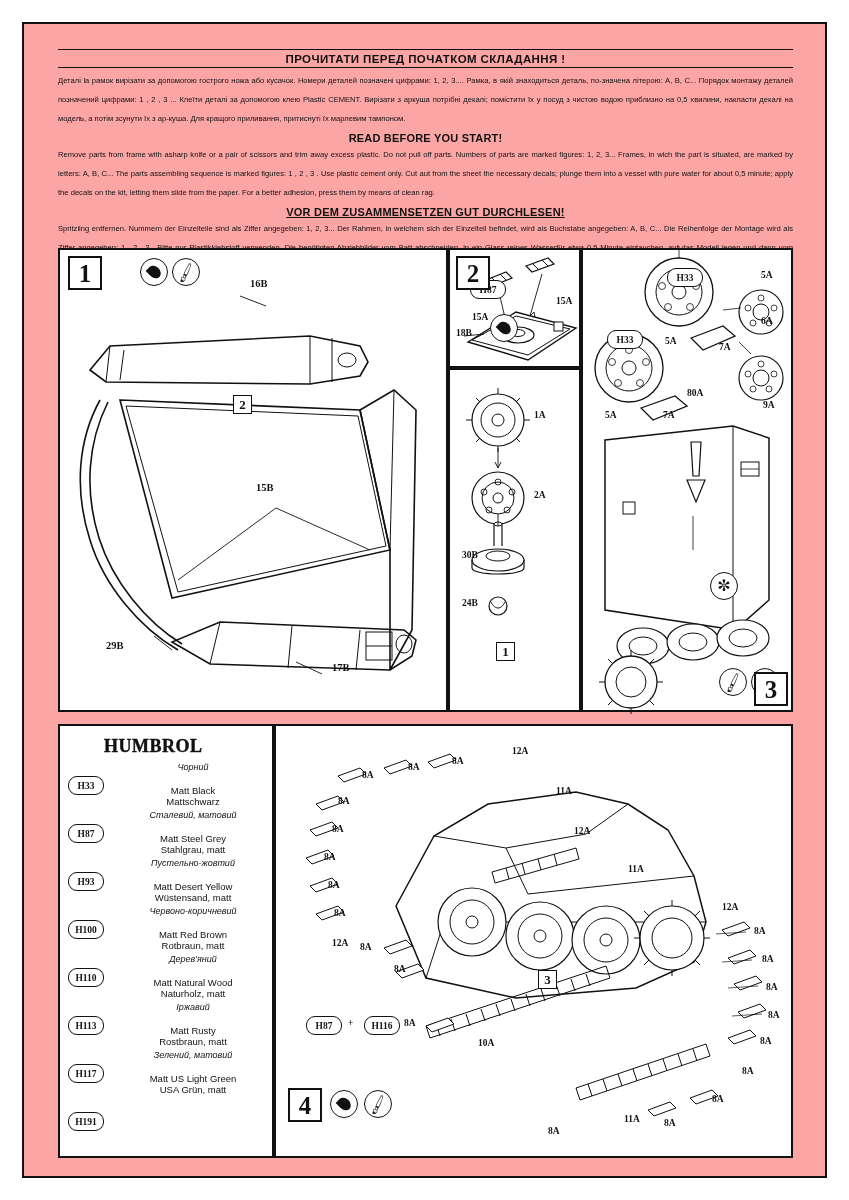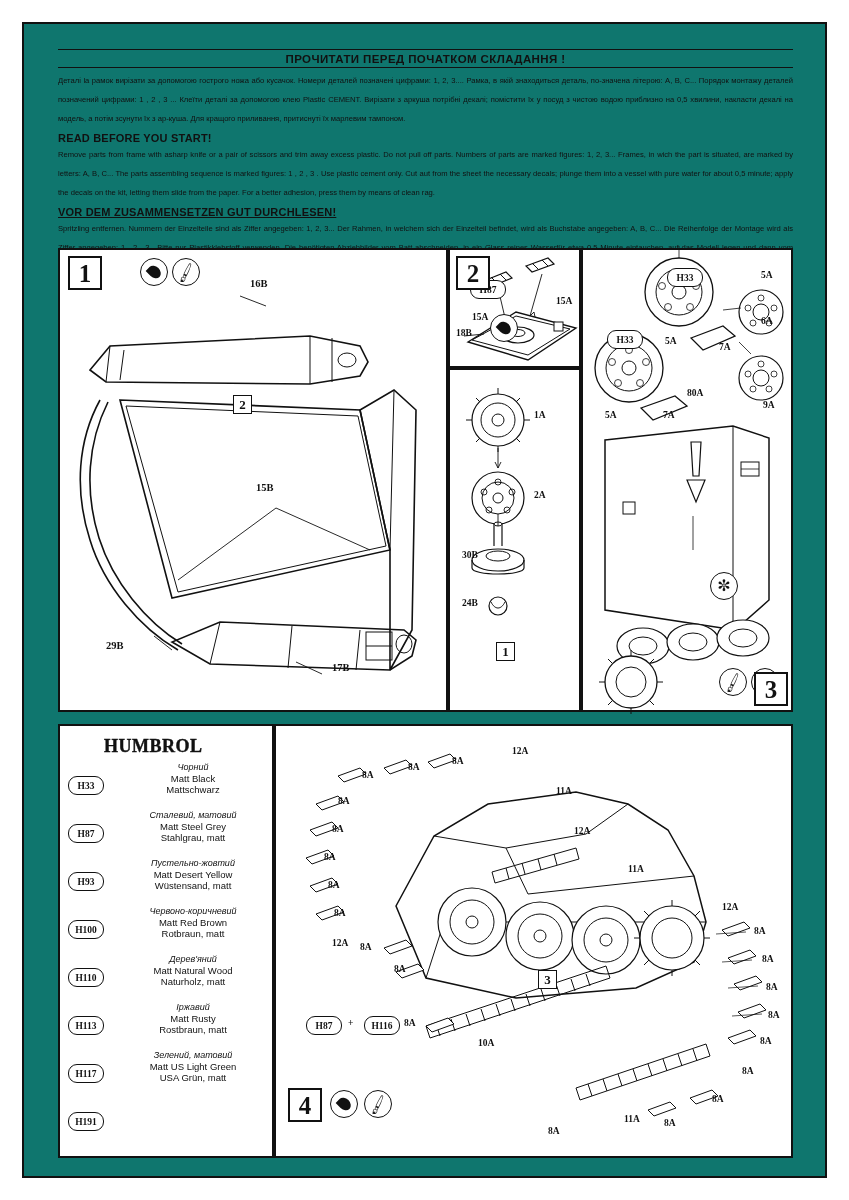--- a/index.html
+++ b/index.html
@@ -9,33 +9,33 @@
     font-family:"Liberation Sans", sans-serif;
     color:#111;
     position:relative;
     overflow:hidden;
   }
   .sheet{
     position:absolute;
     left:22px;top:22px;width:805px;height:1156px;
     border:2px solid #111;
     box-sizing:border-box;
-    background:#0f766e;
+    background:#fca5a5;
   }
   
   .textblock{
     position:absolute;left:34px;top:24px;width:735px;
   }
   .tb-title{
     font-weight:bold;font-size:11.5px;letter-spacing:.4px;
     text-align:center;margin-bottom:2px;
   }
   .tb-rule{border-top:1px solid #111;margin:1px 0 3px 0;}
   .tb-p{font-size:7.6px;line-height:19px;text-align:justify;margin:0 0 4px 0;}
-  .tb-h{font-weight:bold;font-size:11px;margin:1px 0 1px 0;letter-spacing:.2px;}
+  .tb-h{font-weight:bold;font-size:11px;margin:1px 0 1px 0;letter-spacing:.2px;text-align:center;}
   .tb-h.ul{text-decoration:underline;}
   
   .panel{position:absolute;border:2px solid #111;box-sizing:border-box;background:#fff;}
   #panel1{left:34px;top:224px;width:390px;height:464px;}
   #panel2{left:424px;top:224px;width:133px;height:120px;}
   #panel3{left:557px;top:224px;width:212px;height:464px;}
   #panel-mid{left:424px;top:344px;width:133px;height:344px;}
   #panel-colors{left:34px;top:700px;width:216px;height:434px;}
   #panel4{left:250px;top:700px;width:519px;height:434px;}
 
@@ -78,21 +78,21 @@
   
   .humbrol-title{
     position:absolute;left:44px;top:10px;font-size:18px;font-weight:bold;
     font-family:"Liberation Serif", serif;letter-spacing:.5px;
     -webkit-text-stroke:0.4px #111;
   }
   .colrow{position:absolute;left:8px;width:206px;height:44px;}
   .colrow .chip{position:absolute;left:0;top:12px;}
   .colrow .txt{position:absolute;left:44px;top:-2px;width:162px;text-align:center;}
   .colrow .t1{font-size:9px;font-style:italic;line-height:11px;}
-  .colrow .t2{font-size:9.5px;line-height:11px;}
+  .colrow .t2{font-size:9.5px;line-height:11px;margin-top:12px;}
   .colrow .t3{font-size:9.5px;line-height:11px;}
 
   svg{position:absolute;left:0;top:0;overflow:visible;}
   .ln{stroke:#111;fill:none;}
   .fw{fill:#fff;stroke:#111;}
 </style>
 </head>
 <body>
 
 <div class="sheet">

